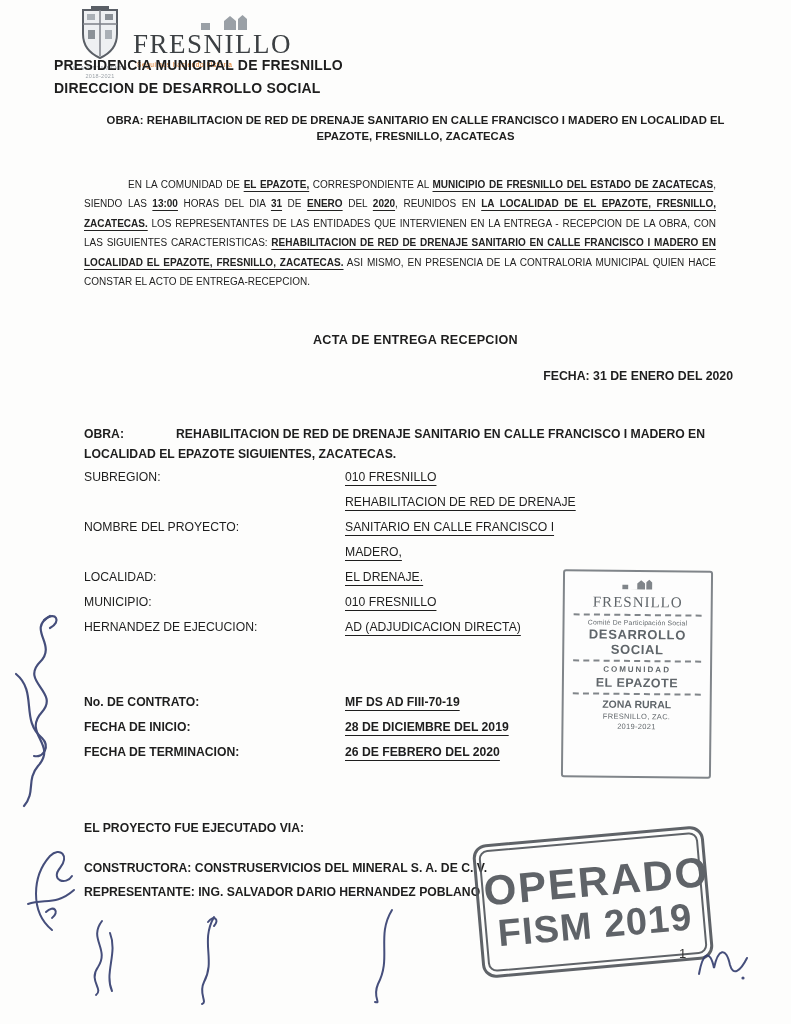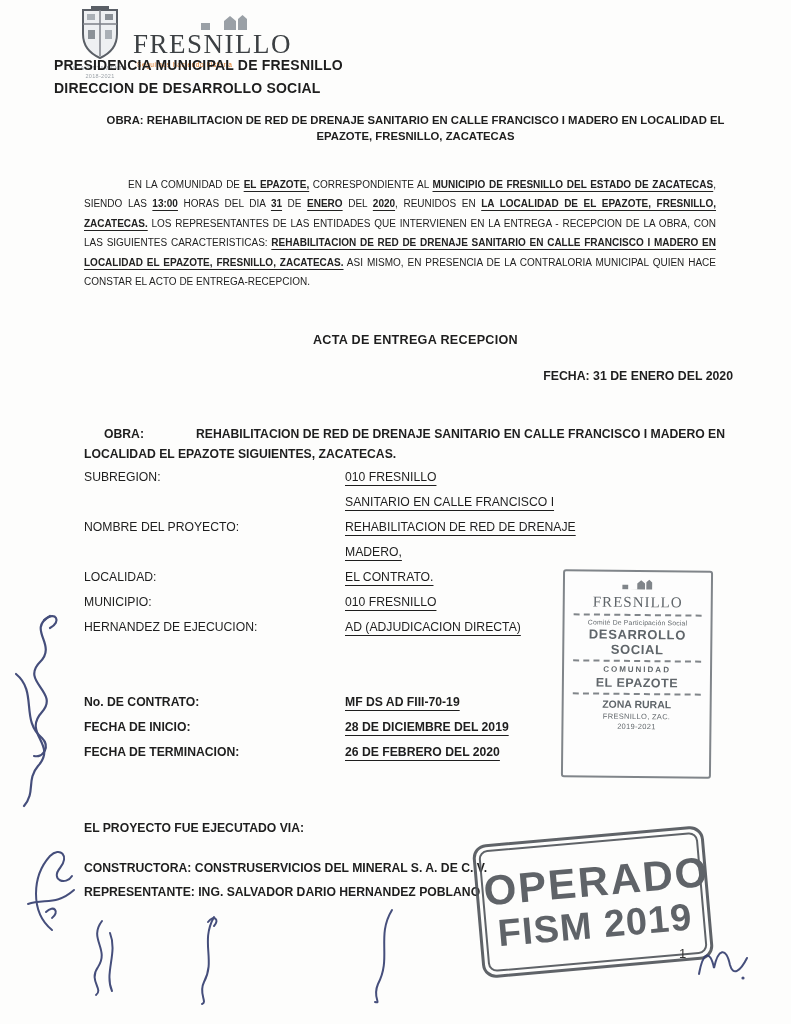--- a/index.html
+++ b/index.html
@@ -27,21 +27,21 @@
          text-align:justify;text-indent:44px;color:#222;margin:0;}
   .intro .em{font-weight:700;text-decoration:underline;text-underline-offset:2.5px;}
 
   .acta-title{position:absolute;left:0;right:0;top:333px;text-align:center;
               font-weight:700;font-size:12.6px;letter-spacing:.3px;padding-left:40px;}
   .fecha{position:absolute;right:58px;top:369px;font-weight:700;font-size:12.3px;}
 
   
   .obra-row{position:absolute;left:84px;top:424px;width:652px;font-weight:700;
             font-size:12.2px;line-height:20px;}
-  .obra-lbl{display:inline-block;width:92px;margin-left:20px;}
+  .obra-lbl{display:inline-block;width:92px;}
   .form-rows{position:absolute;left:84px;top:470px;width:630px;font-weight:400;font-size:12.2px;}
   .contract-rows{position:absolute;left:84px;top:695px;width:630px;font-weight:700;font-size:12.2px;}
   .frow{display:flex;height:25px;align-items:flex-start;}
   .frow.multi{height:75px;}
   .flabel{flex:0 0 261px;width:261px;}
   .fval{text-decoration:underline;text-underline-offset:3.5px;text-decoration-thickness:1.4px;}
   .fvals{display:flex;flex-direction:column;}
   .fvals .fval{height:25px;}
   .multi .flabel{padding-top:25px;}
 
@@ -127,28 +127,28 @@
   </div>
 
   <div class="form-rows">
     <div class="frow">
       <span class="flabel">SUBREGION:</span>
       <span class="fval">010 FRESNILLO</span>
     </div>
     <div class="frow multi">
       <span class="flabel">NOMBRE DEL PROYECTO:</span>
       <span class="fvals">
+        <span class="fval">REHABILITACION DE RED DE DRENAJE</span>
         <span class="fval">SANITARIO EN CALLE FRANCISCO I</span>
-        <span class="fval">REHABILITACION DE RED DE DRENAJE</span>
         <span class="fval">MADERO,</span>
       </span>
     </div>
     <div class="frow">
       <span class="flabel">LOCALIDAD:</span>
-      <span class="fval">EL CONTRATO.</span>
+      <span class="fval">EL DRENAJE.</span>
     </div>
     <div class="frow">
       <span class="flabel">MUNICIPIO:</span>
       <span class="fval">010 FRESNILLO</span>
     </div>
     <div class="frow">
       <span class="flabel">HERNANDEZ DE EJECUCION:</span>
       <span class="fval">AD (ADJUDICACION DIRECTA)</span>
     </div>
   </div>

